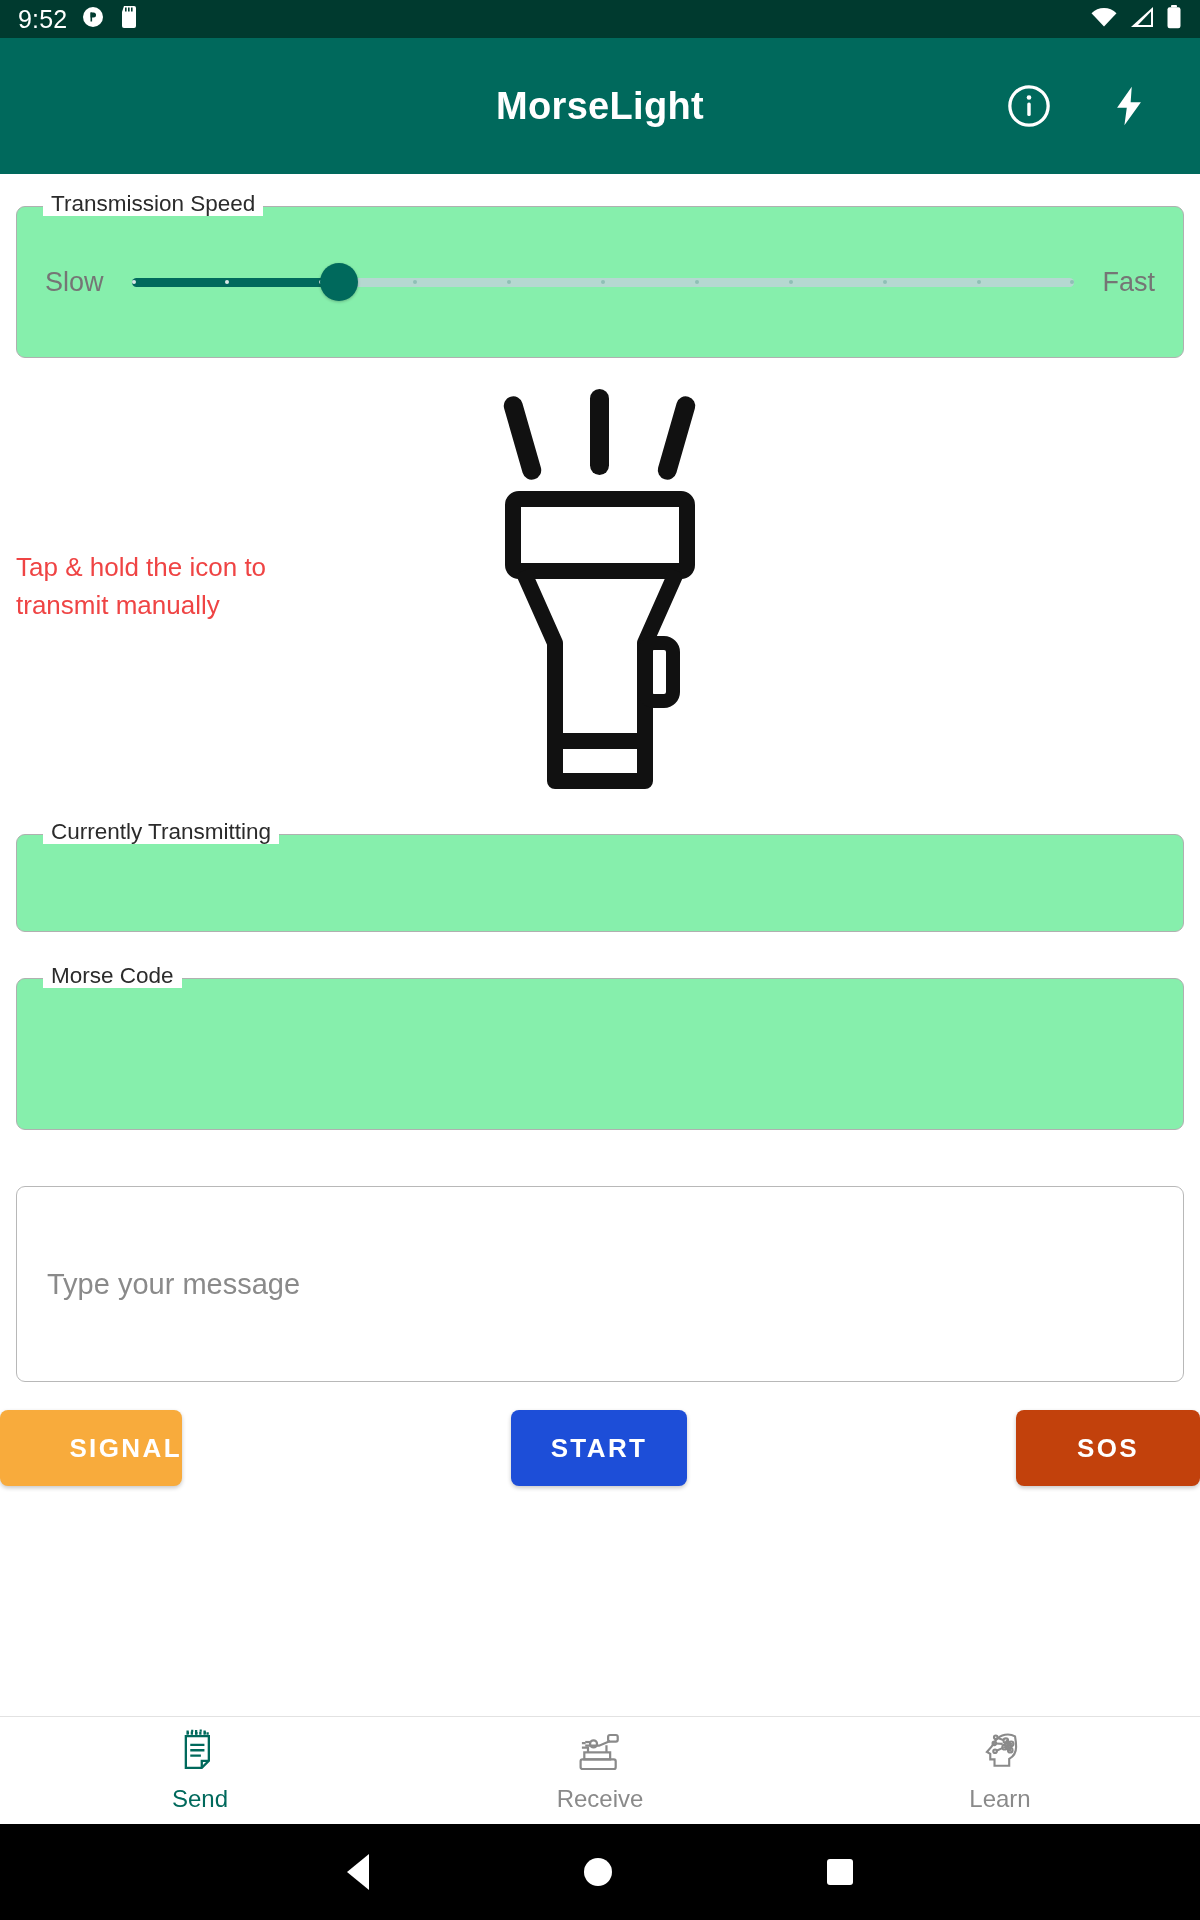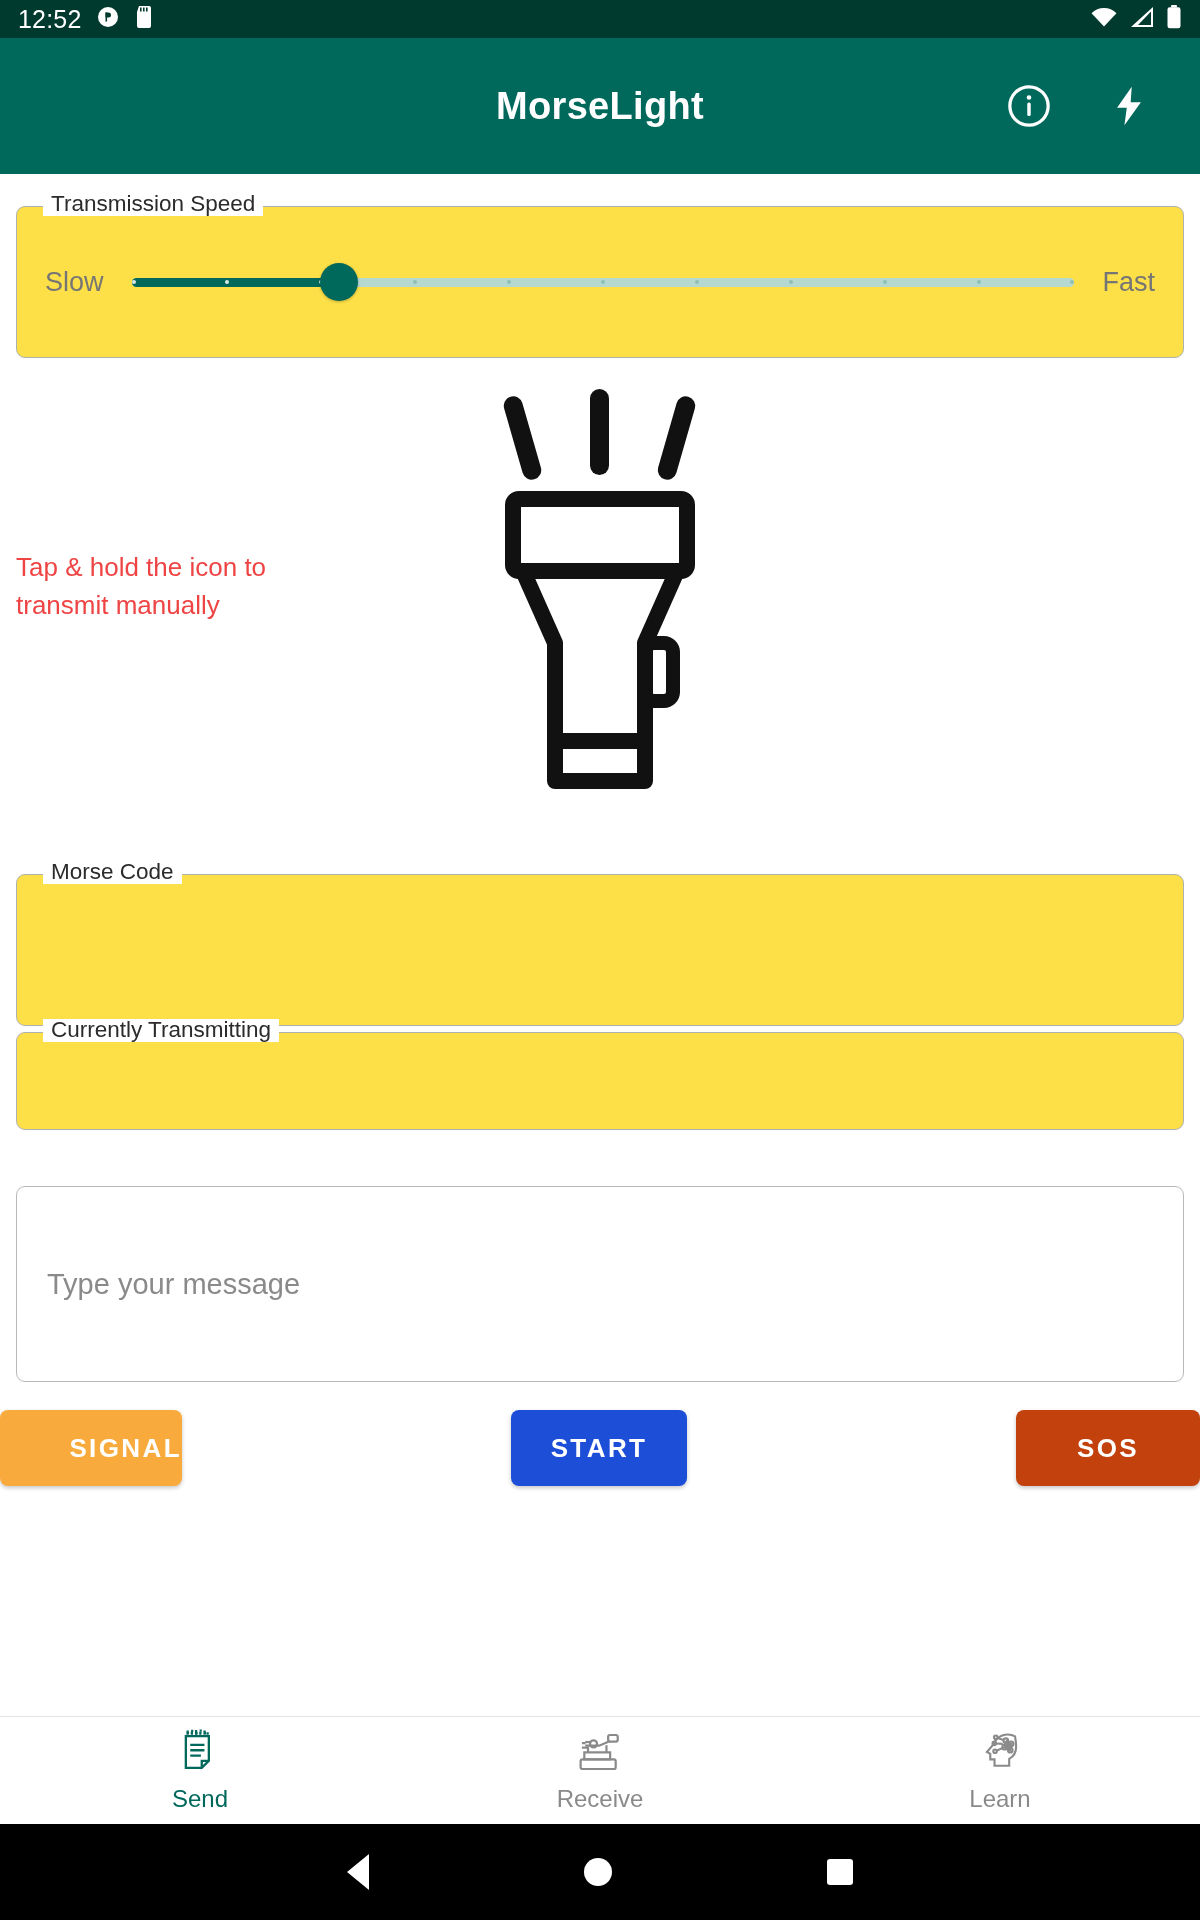--- a/index.html
+++ b/index.html
@@ -84,21 +84,21 @@
     display: flex;
     flex-direction: column;
     overflow: hidden;
   }
 
   
   .field-box {
     border: 1.6px solid #b0b0b0;
     border-radius: 9px;
     position: relative;
-    background: #fde047;
+    background: #86efac;
   }
   .field-legend {
     position: absolute;
     top: -14px;
     left: 26px;
     background: #ffffff;
     padding: 0 8px;
     font-size: 22.5px;
     color: #2b2b2b;
     line-height: 1;
@@ -295,21 +295,21 @@
     background: #ffffff;
   }
 </style>
 </head>
 <body>
 
 <div class="phone">
 
   <div class="status-bar">
     <div class="status-left">
-      <span class="status-time">12:52</span>
+      <span class="status-time">9:52</span>
       <span>
         <svg width="24" height="24" viewBox="0 0 24 24">
           <circle cx="12" cy="12" r="10" fill="#fff"></circle>
           <path d="M9.5 7.5h3a2.5 2.5 0 0 1 0 5h-3z" fill="#003A2F"></path>
           <rect x="9.5" y="7.5" width="1.6" height="9" fill="#003A2F"></rect>
         </svg>
       </span>
       <span>
         <svg width="20" height="24" viewBox="0 0 20 24">
           <path d="M5 1h10a2 2 0 0 1 2 2v18a2 2 0 0 1-2 2H5a2 2 0 0 1-2-2V7z" fill="#fff"></path>
@@ -402,27 +402,27 @@
           <path d="M38 190 L70 262 L70 400 L160 400 L160 262 L192 190" fill="none" stroke="#111111" stroke-width="16" stroke-linejoin="round"></path>
 
           <path d="M70 360 L160 360" stroke="#111111" stroke-width="16"></path>
 
           <rect x="160" y="262" width="28" height="58" rx="9" fill="none" stroke="#111111" stroke-width="14"></rect>
         </svg>
       </div>
     </div>
 
 
+    <div class="field-box transmitting-box">
+      <span class="field-legend">Currently Transmitting</span>
+      <div style="padding:18px 26px;font-size:26px;color:#222"></div>
+    </div>
+
     <div class="field-box morse-box">
       <span class="field-legend">Morse Code</span>
-      <div style="padding:18px 26px;font-size:26px;color:#222"></div>
-    </div>
-
-    <div class="field-box transmitting-box">
-      <span class="field-legend">Currently Transmitting</span>
       <div style="padding:18px 26px;font-size:26px;color:#222"></div>
     </div>
 
     <div class="message-box">
       <span class="message-placeholder">Type your message</span>
     </div>
 
     <div class="btn-row">
       <button class="btn btn-signal">SIGNAL</button>
       <button class="btn btn-start">START</button>

